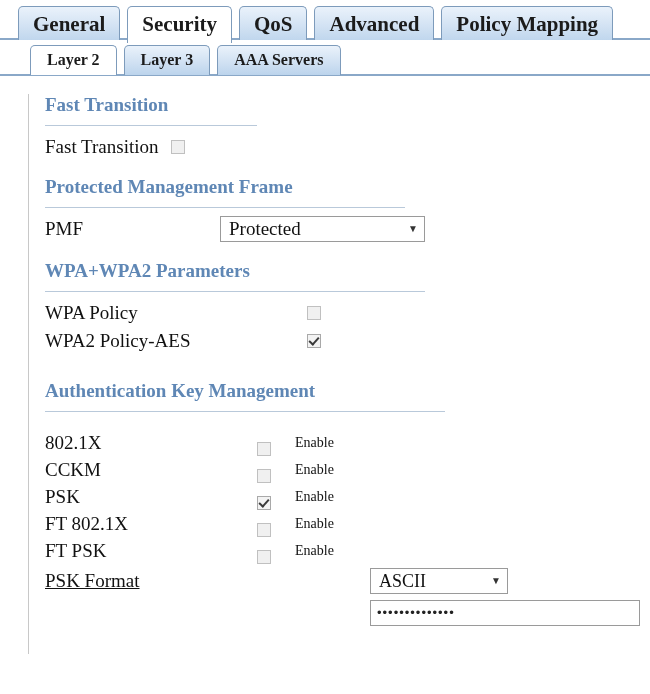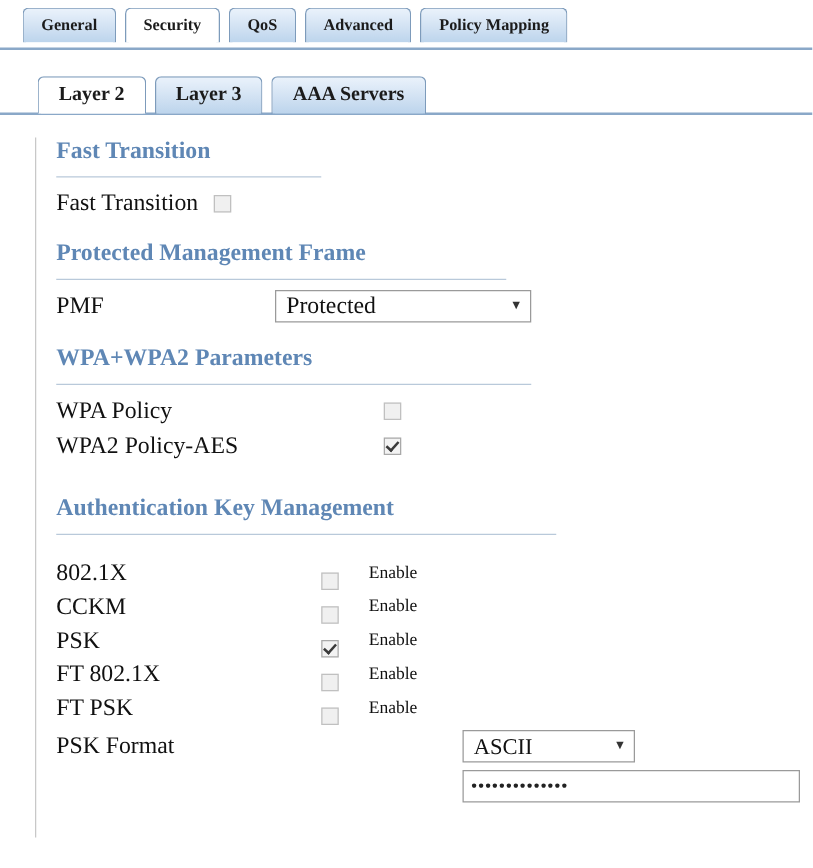--- a/index.html
+++ b/index.html
@@ -29,41 +29,41 @@
     position: relative;
     top: 6px;
     margin-right: 3px;
     padding: 6px 14px 7px 14px;
     border: 1px solid #7d9bbb;
     border-bottom: none;
     border-radius: 5px 5px 0 0;
     background: linear-gradient(to bottom, #eaf2fb 0%, #cfe0f2 60%, #bcd4ec 100%);
     font-family: "Liberation Serif", serif;
     font-weight: bold;
-    font-size: 13px;
+    font-size: 21px;
     color: #1b1b1b;
     line-height: 1.1;
     cursor: pointer;
     vertical-align: bottom;
   }
   .tab.active {
     background: #ffffff;
     background-image: none;
     z-index: 3;
   }
 
   
   .subtabstrip {
     position: relative;
     height: 36px;
     padding-left: 30px;
     box-sizing: border-box;
     border-bottom: 2px solid #8aa8c8;
     background: #ffffff;
-    margin-top: 16px;
+    margin-top: 0px;
   }
   .subtab {
     display: inline-block;
     position: relative;
     top: 5px;
     margin-right: 3px;
     padding: 5px 16px 6px 16px;
     border: 1px solid #7d9bbb;
     border-bottom: none;
     border-radius: 5px 5px 0 0;
@@ -196,21 +196,21 @@
 
   .wpa-row { margin-bottom: 2px; align-items: center; }
   .wpa-row .lbl { width: 262px; }
 
   .akm-row { margin-bottom: 1px; align-items: flex-end; }
   .akm-row .lbl { width: 212px; }
   .akm-row .cb { margin-right: 24px; }
   .akm-row .en { font-size: 14px; color: #111; }
 
   .pskfmt-row { margin-top: 4px; }
-  .pskfmt-row .lbl { width: 325px; }
+  .pskfmt-row .lbl { width: 325px; text-decoration: underline; }
 
   .pskval-row { margin-top: 6px; padding-left: 325px; }
   .spacer-10 { height: 10px; }
   .spacer-24 { height: 24px; }
 </style>
 </head>
 <body>
 
 <div class="tabstrip">
   <div class="tab">General</div>

